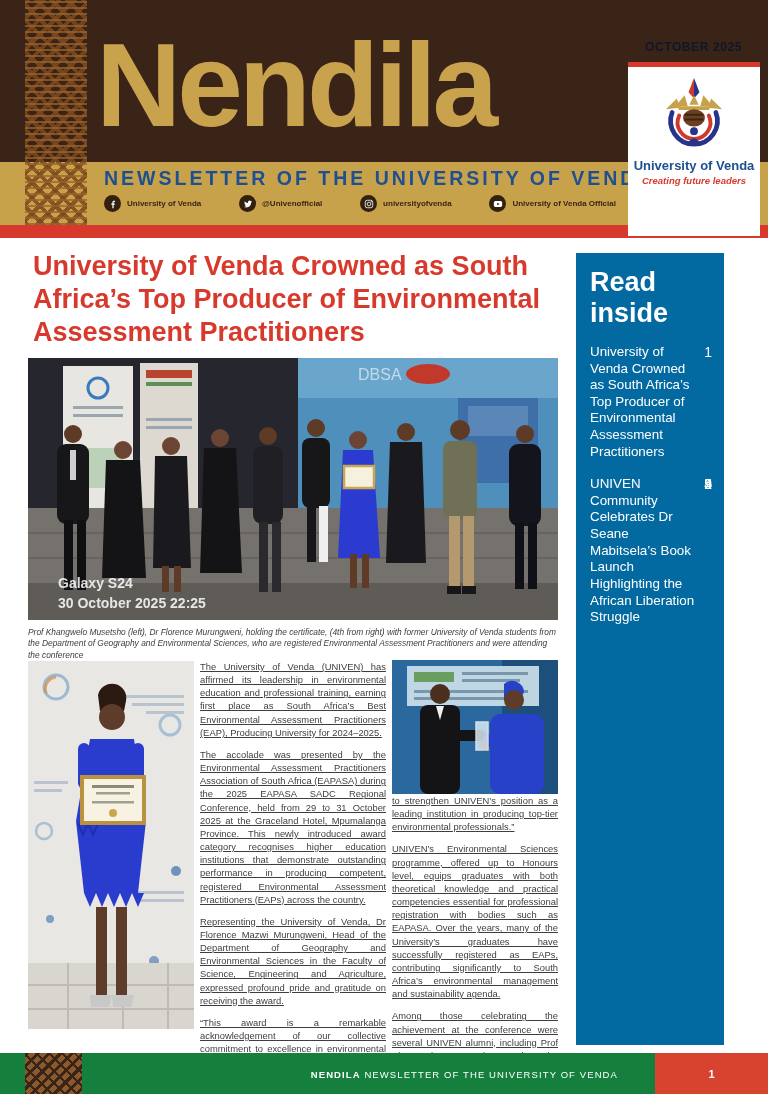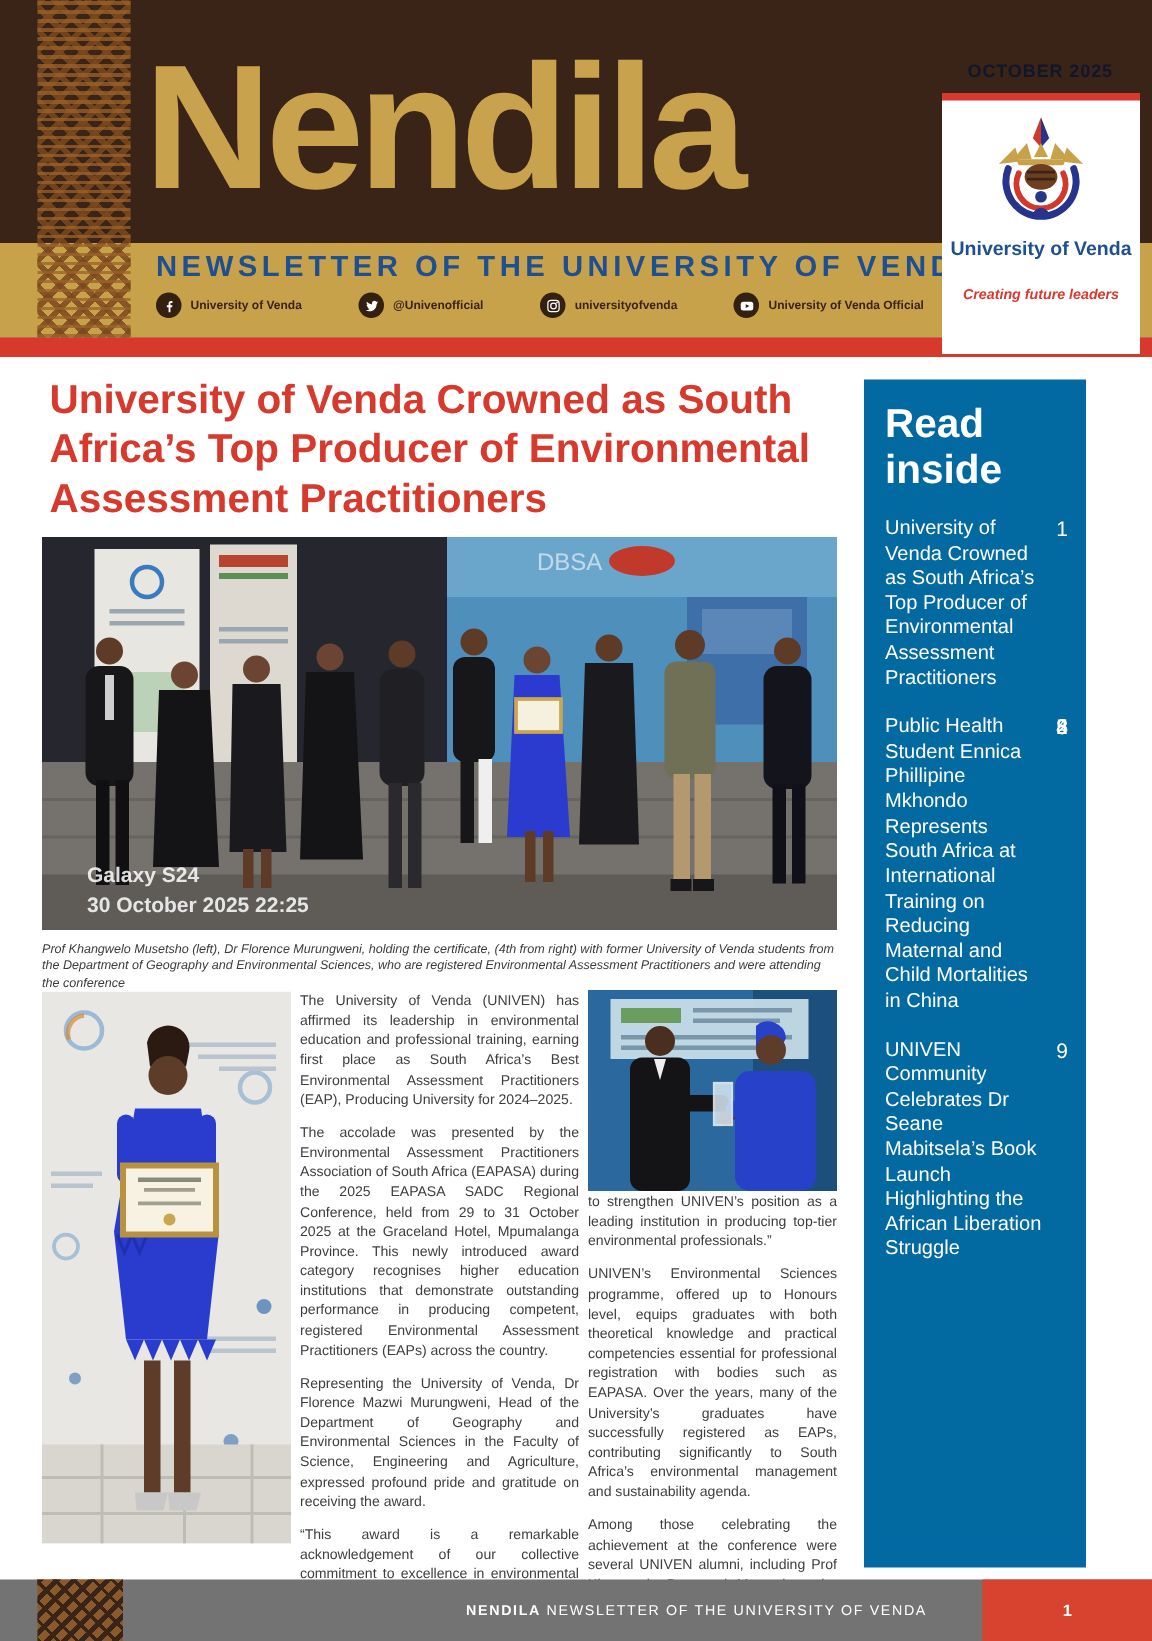--- a/index.html
+++ b/index.html
@@ -36,52 +36,52 @@
   }
   .social-circle svg { width:10px; height:10px; }
   .social-label { font-size:8px; font-weight:bold; color:#3a2417; }
   .logo-card {
     position:absolute; left:628px; top:62px; width:132px; height:174px; background:#ffffff;
     border-top:5px solid #d7392c; z-index:6; display:flex; flex-direction:column;
     align-items:center; justify-content:flex-start; padding-top:8px;
   }
   .logo-card svg.emblem { width:78px; height:78px; }
   .logo-name { font-size:13px; font-weight:bold; color:#1d4f91; margin-top:5px; }
-  .logo-tagline { font-size:9.5px; font-weight:bold; font-style:italic; color:#d7392c; margin-top:18px; }
+  .logo-tagline { font-size:9.5px; font-weight:bold; font-style:italic; color:#d7392c; margin-top:2px; }
   
   .headline {
     position:absolute; left:33px; top:250px; width:528px;
     color:#d7392c; font-weight:bold; font-size:27px; line-height:1.22;
   }
   
   .main-photo { position:absolute; left:28px; top:358px; width:530px; height:262px; }
   .main-caption {
     position:absolute; left:28px; top:627px; width:530px;
     font-size:8.4px; font-style:italic; color:#3d3d3d; line-height:1.35;
   }
   .left-photo { position:absolute; left:28px; top:661px; width:166px; height:368px; }
   .left-caption { position:absolute; left:28px; top:1065px; font-size:8.4px; font-style:italic; color:#3d3d3d; }
   .col-mid  { position:absolute; left:200px; top:660px; width:186px; }
   .col-right{ position:absolute; left:392px; top:660px; width:166px; }
   .inline-photo { width:166px; height:134px; display:block; }
   .inline-caption { font-size:8.4px; font-style:italic; color:#3d3d3d; line-height:1.3; margin:3px 0 8px 0; }
   p.body {
-    font-size:9.4px; line-height:1.4; text-align:justify; color:#3e3e3e; margin:0 0 9px 0;
+    font-size:9.4px; line-height:1.4; text-align:justify; color:#3e3e3e; margin:0 0 9px 0;text-decoration:underline;
   }
   
   .sidebar {
     position:absolute; left:576px; top:253px; width:148px; height:792px;
     background:#0369a1; color:#ffffff; padding:14px 12px 10px 14px; overflow:hidden;
   }
   .ri-title { font-size:27px; font-weight:bold; margin-bottom:15px; }
   .ri-item { position:relative; padding-right:16px; margin-bottom:16px; }
   .ri-label { font-size:13.4px; line-height:1.24; white-space:pre-line; display:block; }
   .ri-page { position:absolute; top:0; right:0; font-size:14px; }
   
-  .footer-bar { position:absolute; left:0; top:1053px; width:768px; height:41px; background:#737373; }
+  .footer-bar { position:absolute; left:0; top:1053px; width:768px; height:41px; background:#15803d; }
   .footer-pattern {
     position:absolute; left:25px; top:0; width:57px; height:41px; background:#8a5a2c;
     background-image:repeating-linear-gradient(135deg, #3a2417 0 3px, transparent 3px 8px),
                      repeating-linear-gradient(45deg, #3a2417 0 2px, transparent 2px 9px);
   }
   .footer-text { position:absolute; right:150px; top:50%; transform:translateY(-50%);
     color:#ffffff; font-size:9.5px; letter-spacing:1.1px; white-space:nowrap; }
   .footer-text .brand { font-weight:bold; }
   .footer-page {
     position:absolute; left:655px; top:0; width:113px; height:41px; background:#d8432f;
@@ -316,24 +316,20 @@
     <div class="ri-item">
       <span class="ri-page">2</span>
     </div>
     <div class="ri-item">
       <span class="ri-page">4</span>
     </div>
     <div class="ri-item">
       <span class="ri-page">5</span>
     </div>
     <div class="ri-item">
-      <span class="ri-label">Public Health Student Ennica Phillipine Mkhondo Represents South Africa at International Training on Reducing Maternal and Child Mortalities in China</span>
-      <span class="ri-page">8</span>
-    </div>
-    <div class="ri-item">
       <span class="ri-label">UNIVEN Community Celebrates Dr Seane Mabitsela’s Book Launch Highlighting the African Liberation Struggle</span>
       <span class="ri-page">9</span>
     </div>
   </aside>
 
   <div class="footer-bar">
     <div class="footer-pattern"></div>
     <div class="footer-text">
       <span class="brand">NENDILA</span><span> NEWSLETTER OF THE UNIVERSITY OF VENDA</span>
     </div>

